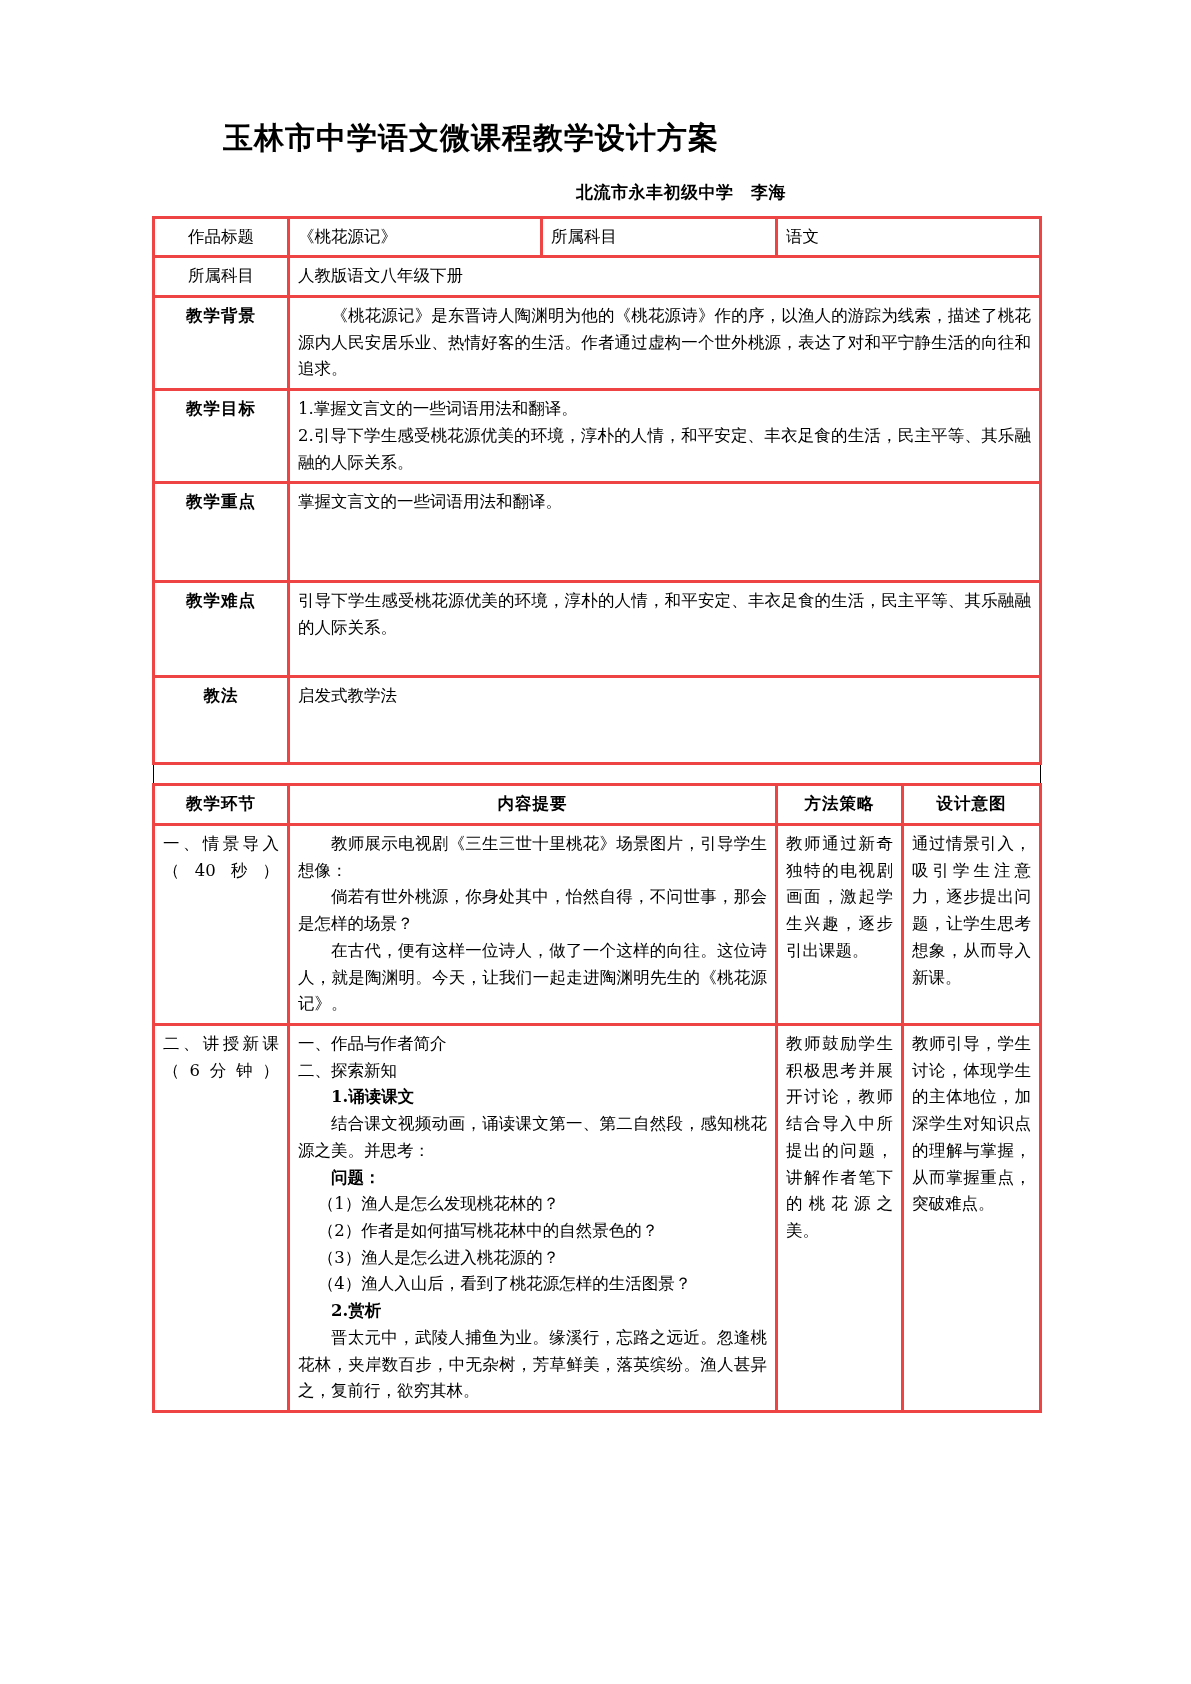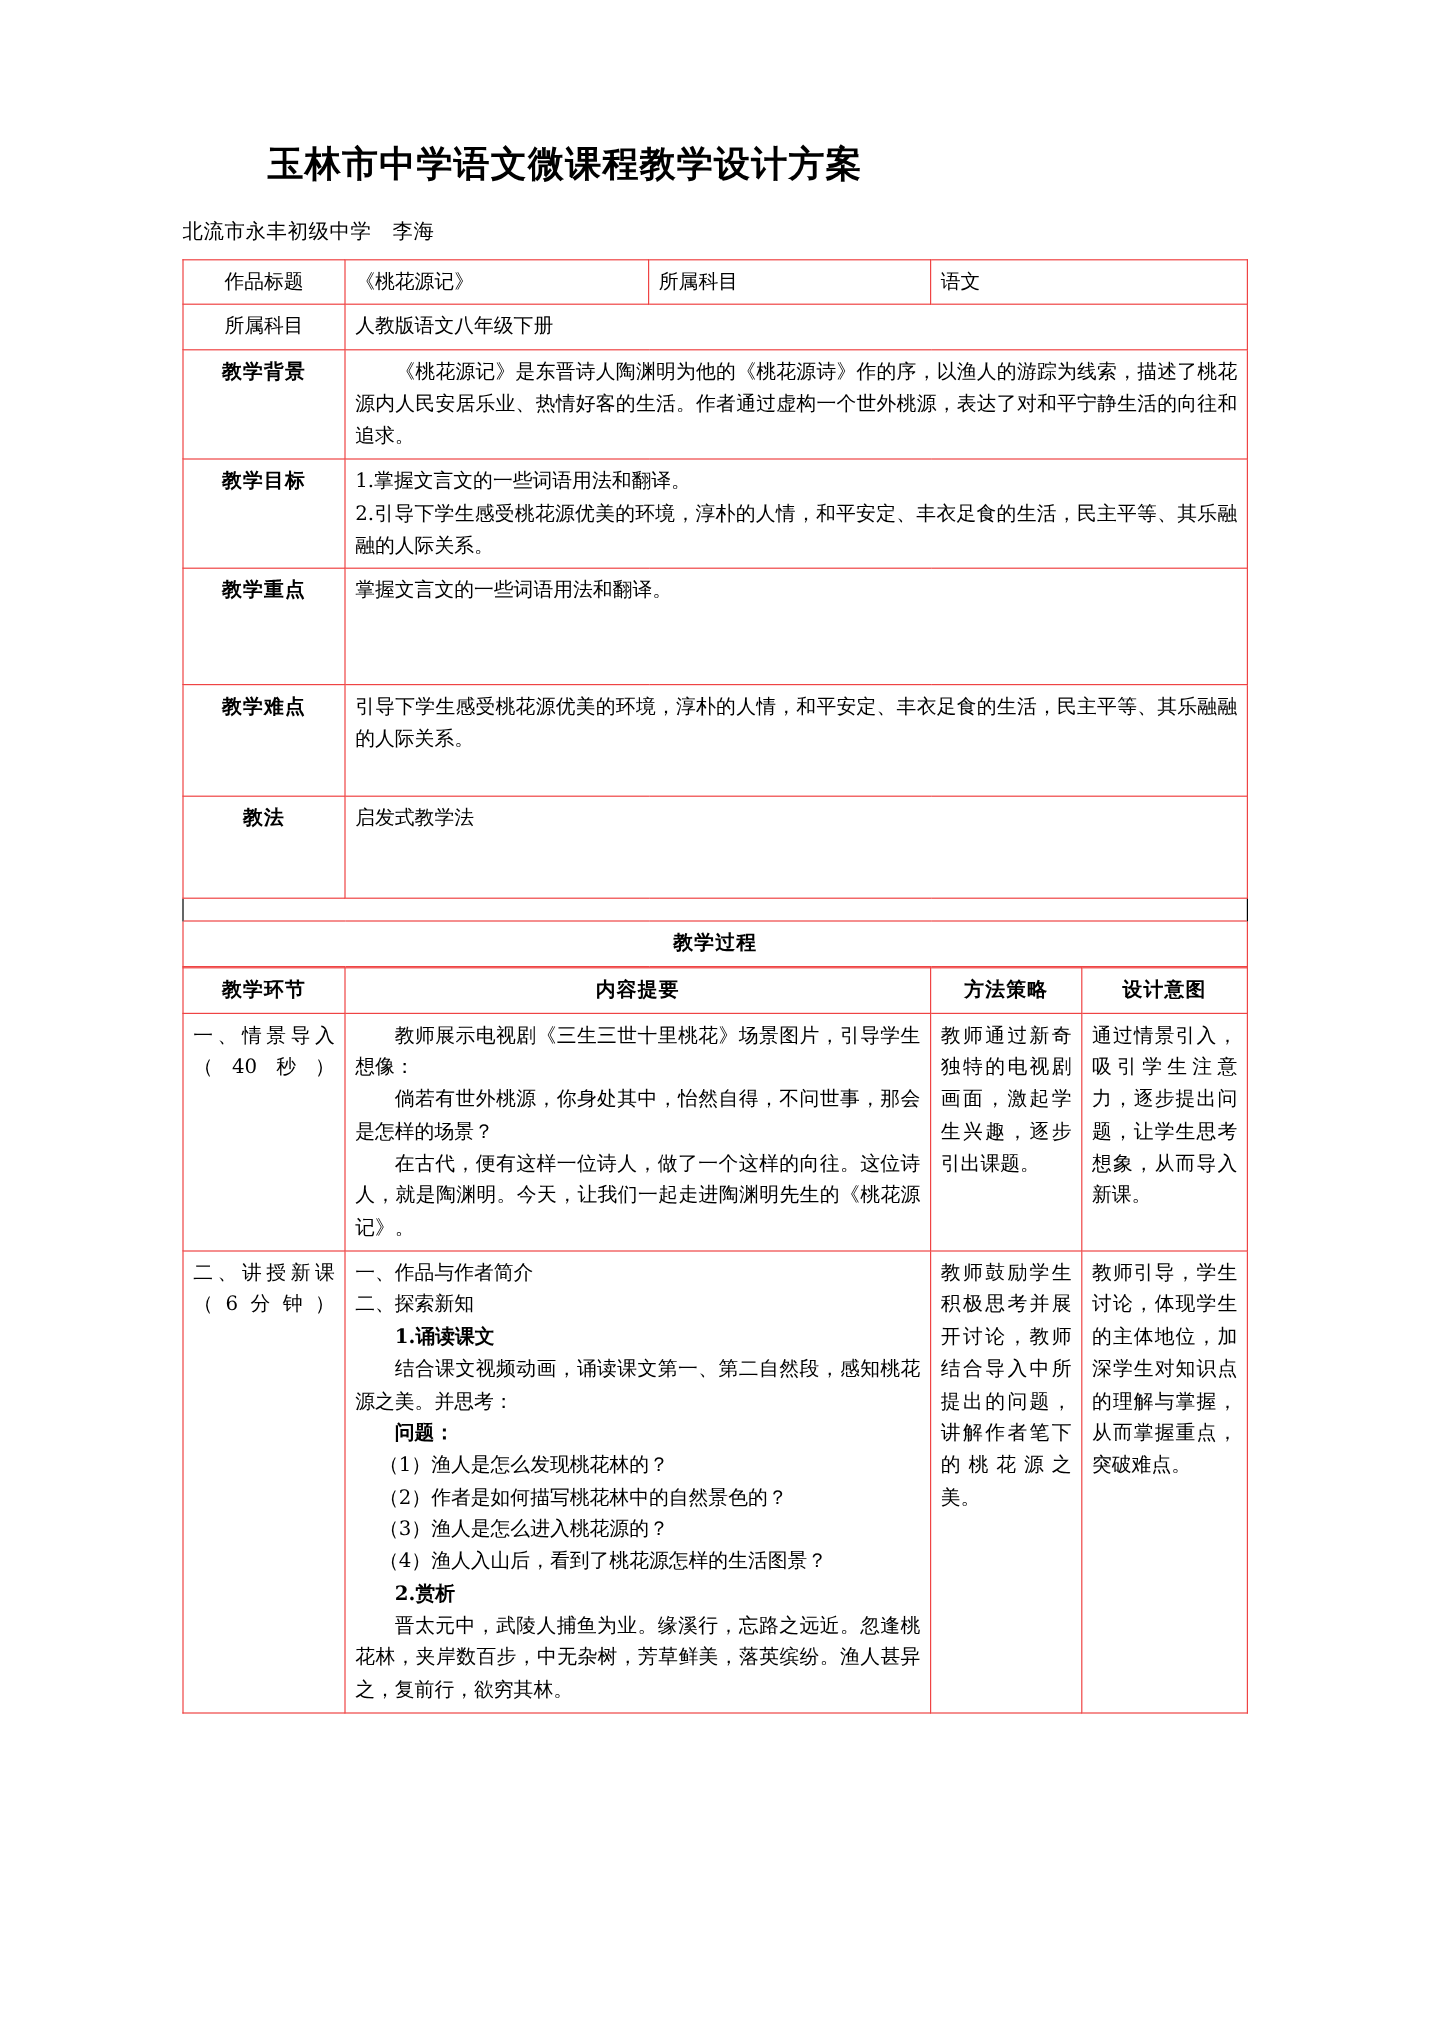--- a/index.html
+++ b/index.html
@@ -23,32 +23,33 @@
   .doc-title {
     text-align: center;
     font-size: 30px;
     font-weight: bold;
     letter-spacing: 1px;
     margin: 18px 0 0 0;
     line-height: 1.35;
     font-family: "DejaVu Sans", "Liberation Sans", sans-serif;
   }
   .byline {
+    text-align: right;
     font-size: 17px;
-    font-weight: normal;
+    font-weight: bold;
     margin: 22px 4px 12px 0;
     letter-spacing: 0.5px;
   }
   table.main {
     border-collapse: collapse;
     width: 887px;
     table-layout: fixed;
   }
   table.main td {
-    border: 1px solid #ef4444;
+    border: 3px solid #ef4444;
     padding: 5px 8px;
     font-size: 16.5px;
     line-height: 1.62;
     vertical-align: top;
     font-family: "DejaVu Serif", "Liberation Serif", serif;
     word-break: break-all;
   }
   td.lbl {
     text-align: center;
     vertical-align: middle;
@@ -164,23 +165,20 @@
       <tr>
         <td class="lbl lbl-bold" style="height:82px">教学难点</td>
         <td colspan="3" class="body-cell">引导下学生感受桃花源优美的环境，淳朴的人情，和平安定、丰衣足食的生活，民主平等、其乐融融的人际关系。</td>
       </tr>
       <tr>
         <td class="lbl lbl-bold" style="height:74px">教法</td>
         <td colspan="3" class="body-cell">启发式教学法</td>
       </tr>
       <tr>
         <td colspan="4" style="height:18px;border-left:1px solid #000;border-right:1px solid #000;border-top:none;border-bottom:none;padding:0"></td>
-      </tr>
-      <tr>
-        <td colspan="4" class="process-banner">教学过程</td>
       </tr>
     </tbody>
   </table>
 
   <table class="main">
     <colgroup>
       <col style="width:135px">
       <col style="width:488px">
       <col style="width:126px">
       <col style="width:138px">

